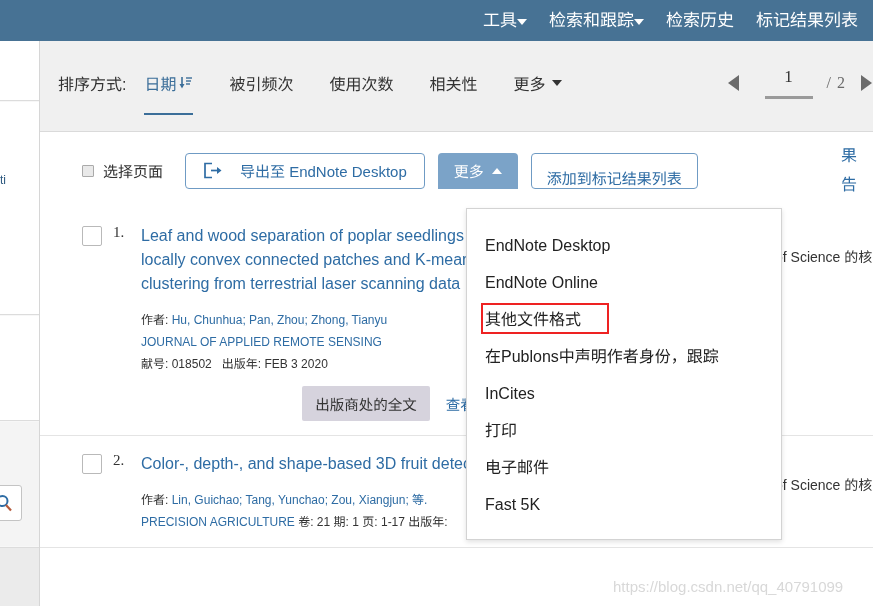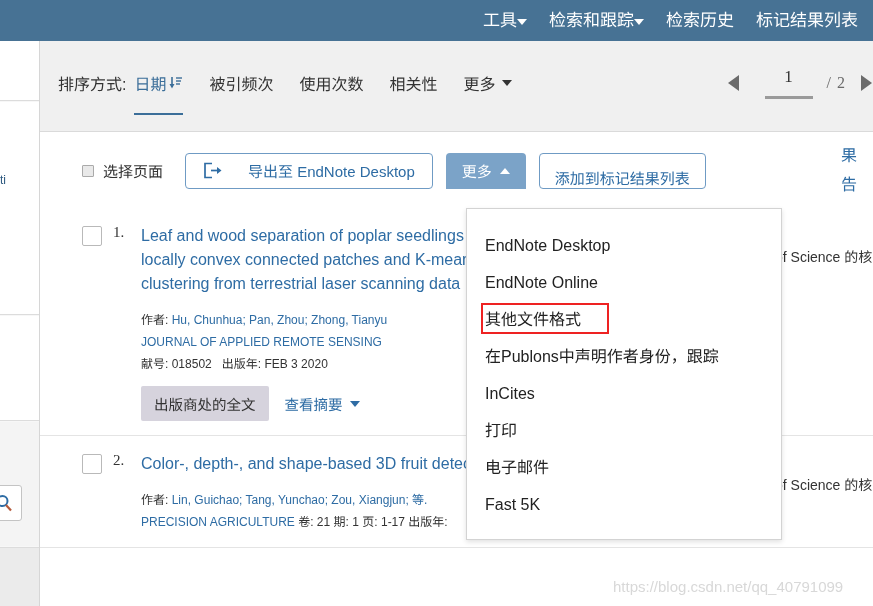--- a/index.html
+++ b/index.html
@@ -119,21 +119,21 @@
     left: 0; top: 0;
     width: 833px; height: 91px;
     background: #f0f0f0;
     border-bottom: 1px solid #dadada;
   }
   .sort-left {
     position: absolute;
     left: 18px; top: 30px;
     display: flex;
     align-items: baseline;
-    gap: 0;
+    gap: 10px;
     white-space: nowrap;
   }
   .sort-label {
     font-size: 16px;
     color: #333333;
     margin-right: 8px;
   }
   .sort-active {
     font-size: 16px;
     color: #3b6e99;
@@ -247,21 +247,21 @@
     margin-left: 22px;
     height: 36px;
     border: 1px solid #6f9bc4;
     border-radius: 4px;
     background: #ffffff;
     color: #2e6ca4;
     font-size: 15px;
     display: inline-flex;
     align-items: center;
     justify-content: center;
-    gap: 26px;
+    gap: 18px;
     padding: 0 17px;
     cursor: pointer;
     white-space: nowrap;
   }
   .btn-more {
     margin-left: 13px;
     height: 36px;
     background: #7ba3c8;
     border: none;
     border-radius: 4px 4px 0 0;
@@ -390,20 +390,21 @@
     line-height: 22px;
     max-width: 430px;
   }
   .rec-meta .lbl { color: #333333; }
   .rec-meta .lnk { color: #2e6ca4; cursor: pointer; }
   .rec-actions {
     margin-top: 11px;
     display: flex;
     align-items: center;
     gap: 16px;
+    justify-content: center;
   }
   .btn-fulltext {
     background: #d6d3dd;
     color: #333333;
     font-size: 14.5px;
     padding: 7px 13px;
     border-radius: 2px;
     cursor: pointer;
     white-space: nowrap;
   }

